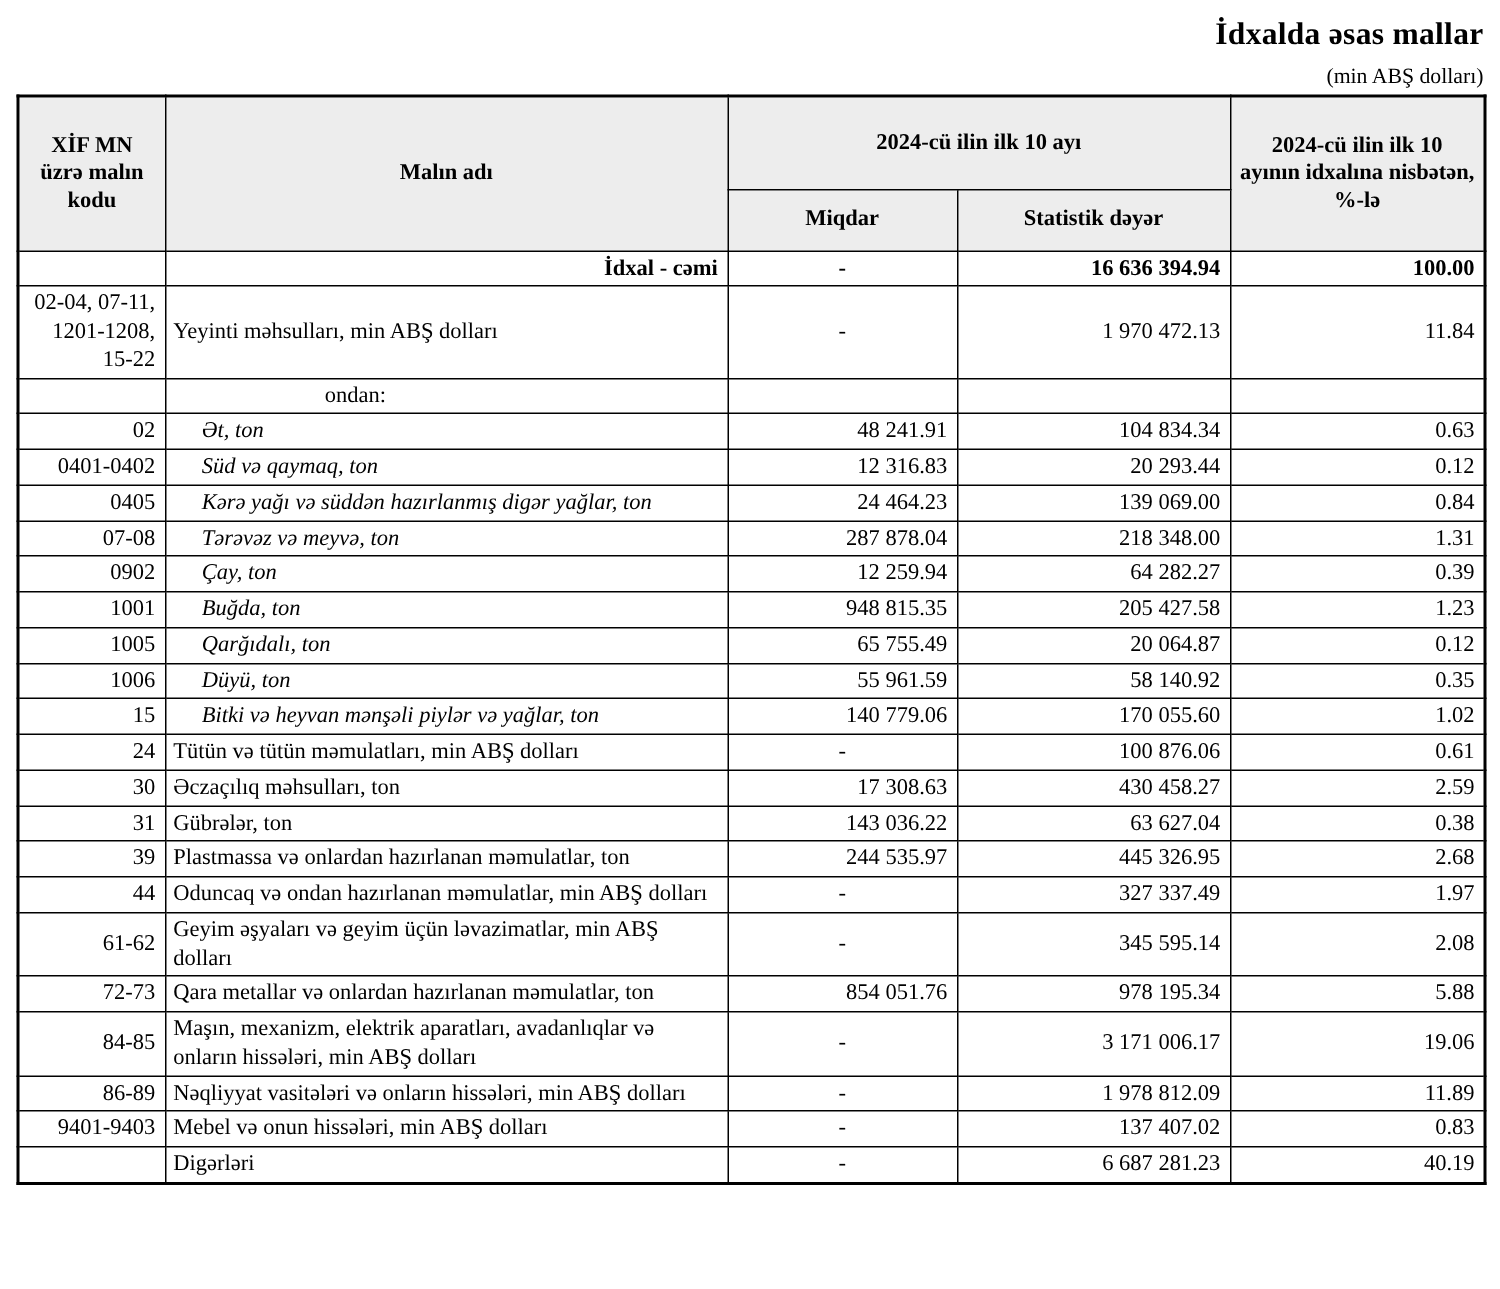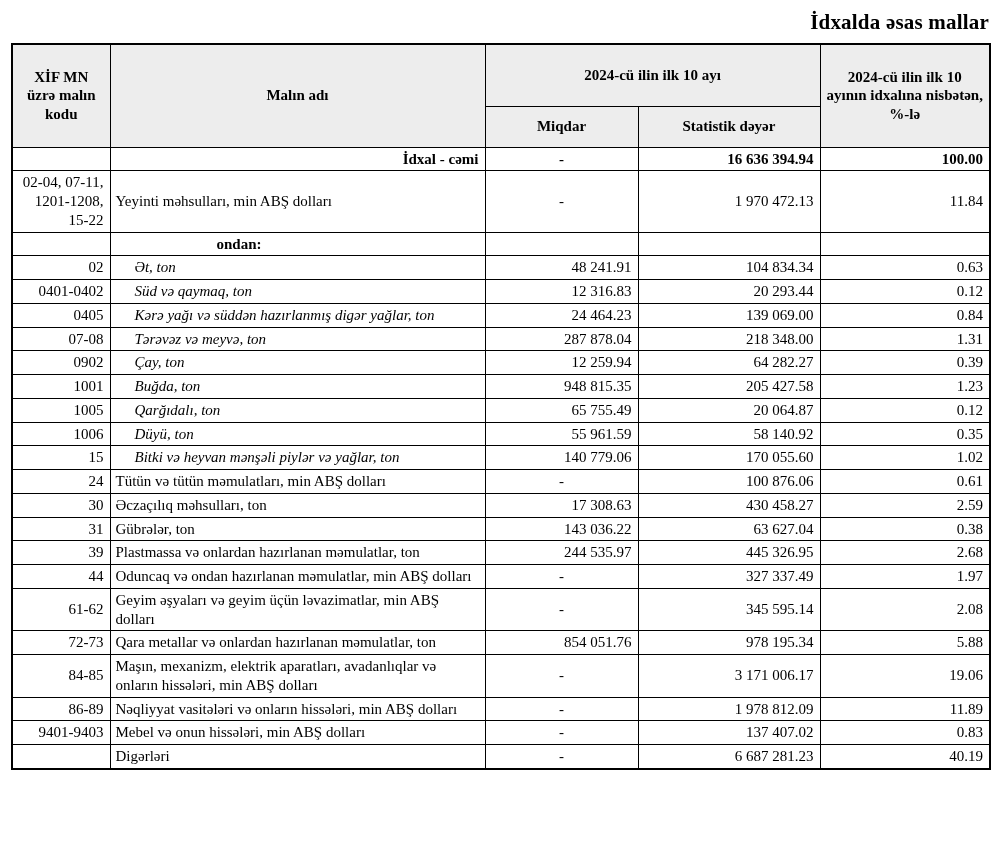--- a/index.html
+++ b/index.html
@@ -49,32 +49,33 @@
     background: #ededed;
   }
   thead tr:nth-child(1) { height: 62px; }
   thead tr:nth-child(2) { height: 41px; }
   tbody td { height: 21px; }
   td.code-cell  { text-align: right; padding-left: 4px; }
   td.name-cell  { text-align: left; }
   td.name-cell.indent-0 { padding-left: 5px; }
   td.name-cell.indent-1 { padding-left: 13px; text-align: right; }
   td.name-cell.indent-2 { padding-left: 24px; font-style: italic; }
-  td.name-cell.indent-3 { padding-left: 106px; font-weight: bold; }
+  td.name-cell.indent-3 { padding-left: 106px; }
   td.qty-cell   { text-align: right; padding-right: 10px; }
   td.qty-cell.dash { text-align: center; padding-right: 6px; }
   td.val-cell   { text-align: right; padding-right: 10px; margin-left: 38px; }
   td.share-cell { text-align: right; padding-right: 10px; }
   tr.bold td { font-weight: bold; }
 </style>
 </head>
 <body>
 
 <div class="page">
   <h1 class="page-title">İdxalda əsas mallar</h1>
+  <div class="unit-note">(min ABŞ dolları)</div>
 
   <table class="imports">
     <colgroup>
       <col style="width:98px">
       <col style="width:375px">
       <col style="width:153px">
       <col style="width:182px">
       <col style="width:170px">
     </colgroup>
     <thead>

